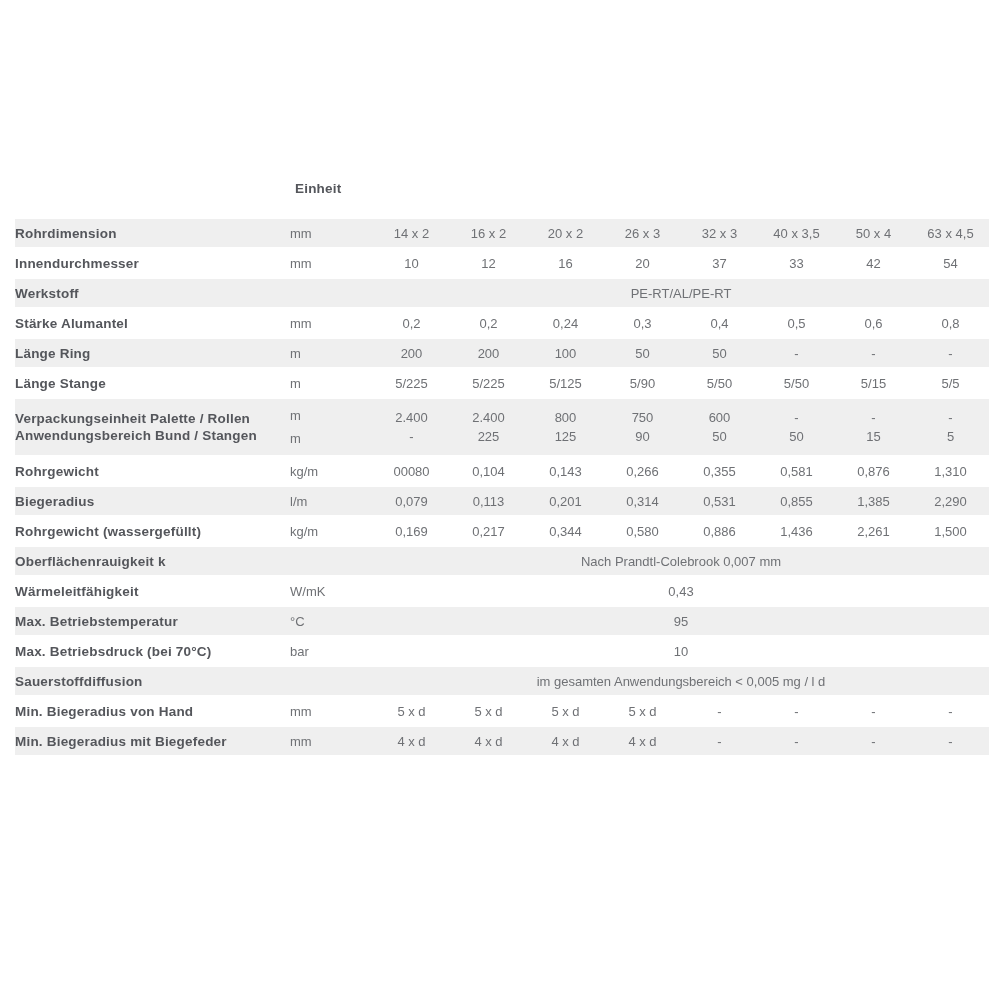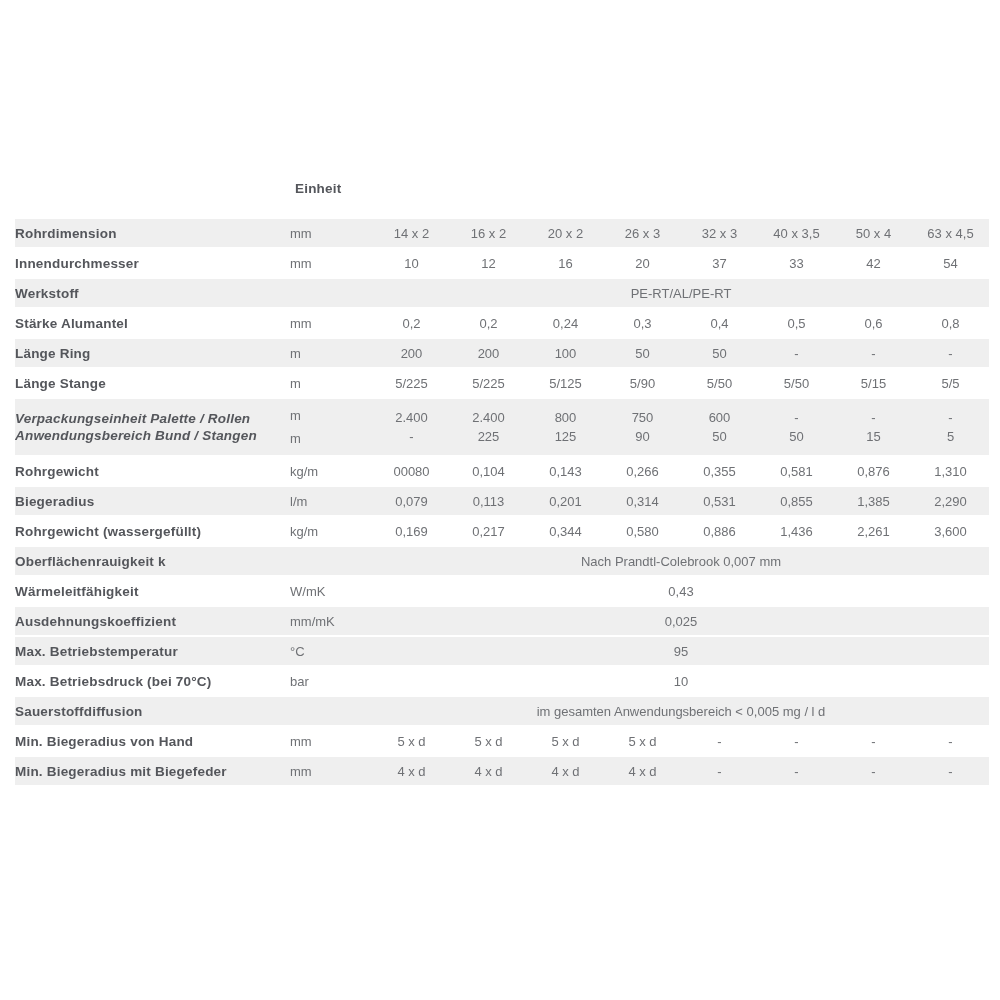--- a/index.html
+++ b/index.html
@@ -56,21 +56,21 @@
   }
   td.unit {
     color: var(--value-color, #6f7175);
     padding-left: 7px;
   }
   td.value {
     color: var(--value-color, #6f7175);
     text-align: center;
   }
   tr.tall td { height: 56px; }
-  tr.tall td.label div { line-height: 17px; font-style: italic; }
+  tr.tall td.label div { line-height: 17px; }
   tr.tall td.unit  div { line-height: 23px; }
   tr.tall td.value div { line-height: 19px; }
 </style>
 </head>
 <body>
 
 <div class="page">
   <div class="unit-header">Einheit</div>
 
   <table class="spec">
@@ -221,36 +221,31 @@
         <tr>
           <td class="label">Rohrgewicht (wassergefüllt)</td>
           <td class="unit">kg/m</td>
           <td class="value">0,169</td>
           <td class="value">0,217</td>
           <td class="value">0,344</td>
           <td class="value">0,580</td>
           <td class="value">0,886</td>
           <td class="value">1,436</td>
           <td class="value">2,261</td>
-          <td class="value">3,600</td>
+          <td class="value">1,500</td>
         </tr>
         <tr class="stripe">
           <td class="label">Oberflächenrauigkeit k</td>
           <td class="unit"></td>
           <td class="value" colspan="8">Nach Prandtl-Colebrook 0,007 mm</td>
         </tr>
         <tr>
           <td class="label">Wärmeleitfähigkeit</td>
           <td class="unit">W/mK</td>
           <td class="value" colspan="8">0,43</td>
-        </tr>
-        <tr class="stripe">
-          <td class="label">Ausdehnungskoeffizient</td>
-          <td class="unit">mm/mK</td>
-          <td class="value" colspan="8">0,025</td>
         </tr>
         <tr class="stripe">
           <td class="label">Max. Betriebstemperatur</td>
           <td class="unit">°C</td>
           <td class="value" colspan="8">95</td>
         </tr>
         <tr>
           <td class="label">Max. Betriebsdruck (bei 70°C)</td>
           <td class="unit">bar</td>
           <td class="value" colspan="8">10</td>

